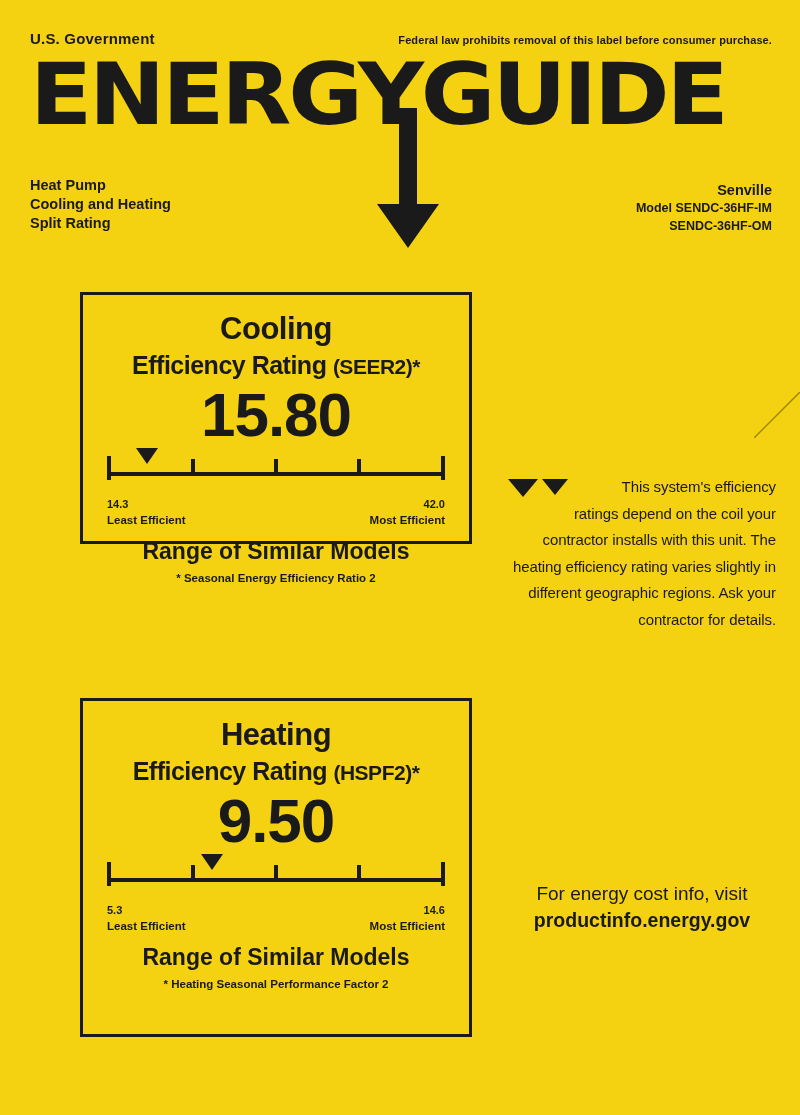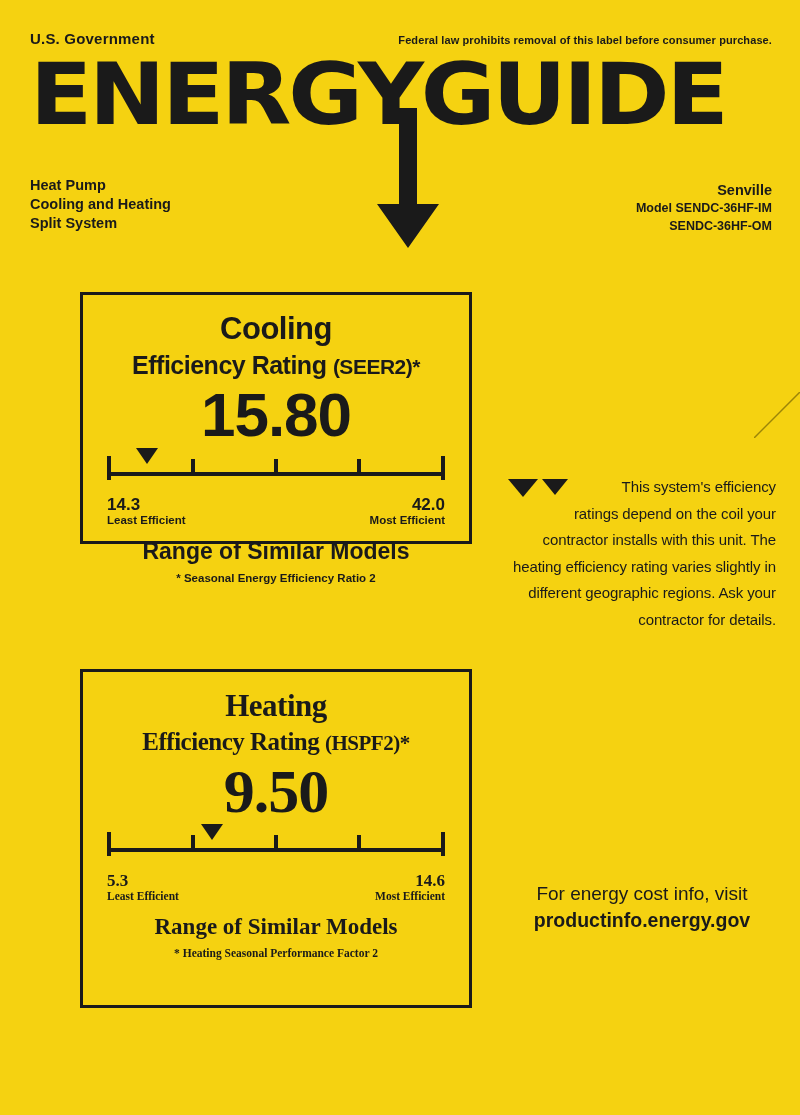--- a/index.html
+++ b/index.html
@@ -103,24 +103,23 @@
     box-sizing: border-box;
   }
   #cooling-box {
     left: 80px;
     top: 292px;
     width: 392px;
     height: 252px;
   }
   #heating-box {
     left: 80px;
-    top: 669px;
+    top: 698px;
     width: 392px;
     height: 339px;
-    font-family: Liberation Serif, serif;
   }
 
   .rating-title {
     text-align: center;
     font-size: 31px;
     font-weight: bold;
     margin-top: 16px;
     letter-spacing: -0.5px;
   }
   .rating-subtitle {
@@ -185,21 +184,21 @@
     height: 34px;
   }
   .scale-labels .left,
   .scale-labels .right {
     position: absolute;
     top: 0;
   }
   .scale-labels .left { left: 0; text-align: left; }
   .scale-labels .right { right: 0; text-align: right; }
   .scale-num {
-    font-size: 17px;
+    font-size: 11px;
     font-weight: bold;
     line-height: 17px;
   }
   .scale-cap {
     font-size: 11.5px;
     font-weight: bold;
     line-height: 14px;
   }
 
   .range-line {
@@ -277,21 +276,21 @@
     <span>ENERGY</span><span>GUIDE</span>
   </div>
 
   <svg class="big-arrow" viewBox="0 0 96 140">
     <polygon points="39,0 57,0 57,96 79,96 48,140 17,96 39,96" fill="#1a1a1a"></polygon>
   </svg>
 
   <div class="product-type">
     <div>Heat Pump</div>
     <div>Cooling and Heating</div>
-    <div>Split System</div>
+    <div>Split Rating</div>
   </div>
 
   <div class="brand-block">
     <div class="brand-name">Senville</div>
     <div class="model-line">Model SENDC-36HF-IM</div>
     <div class="model-line">SENDC-36HF-OM</div>
   </div>
 
   <div class="rating-box" id="cooling-box">
     <div class="rating-title">Cooling</div>

